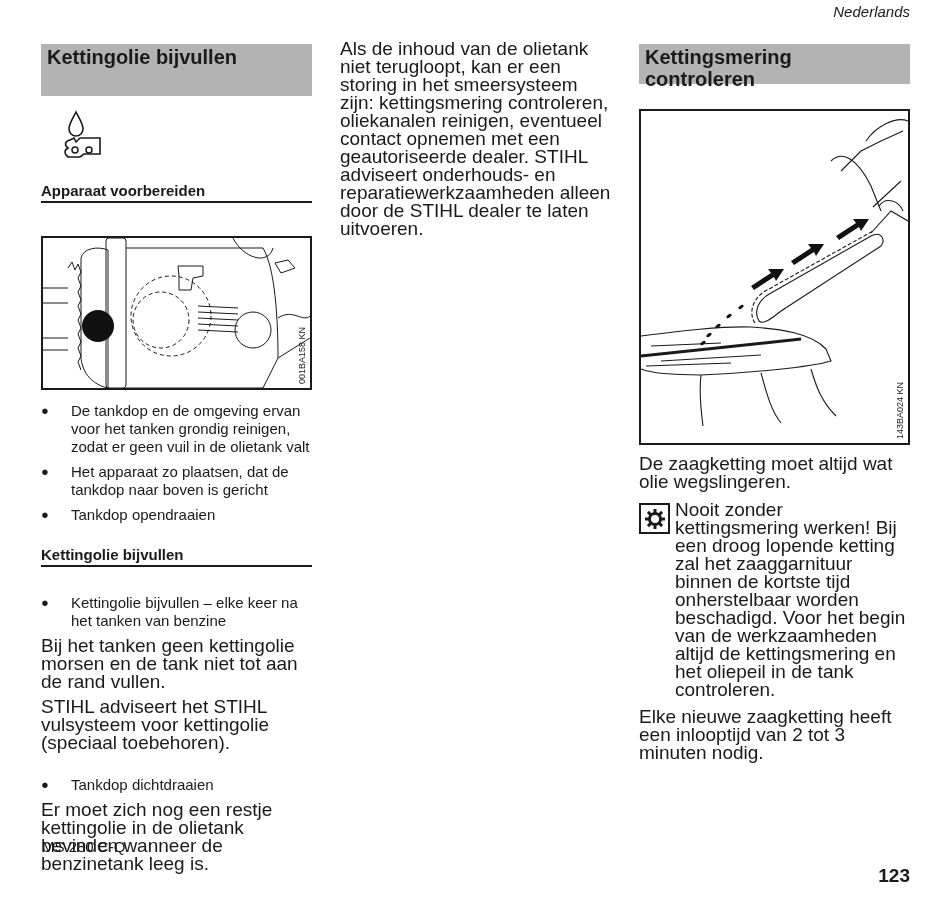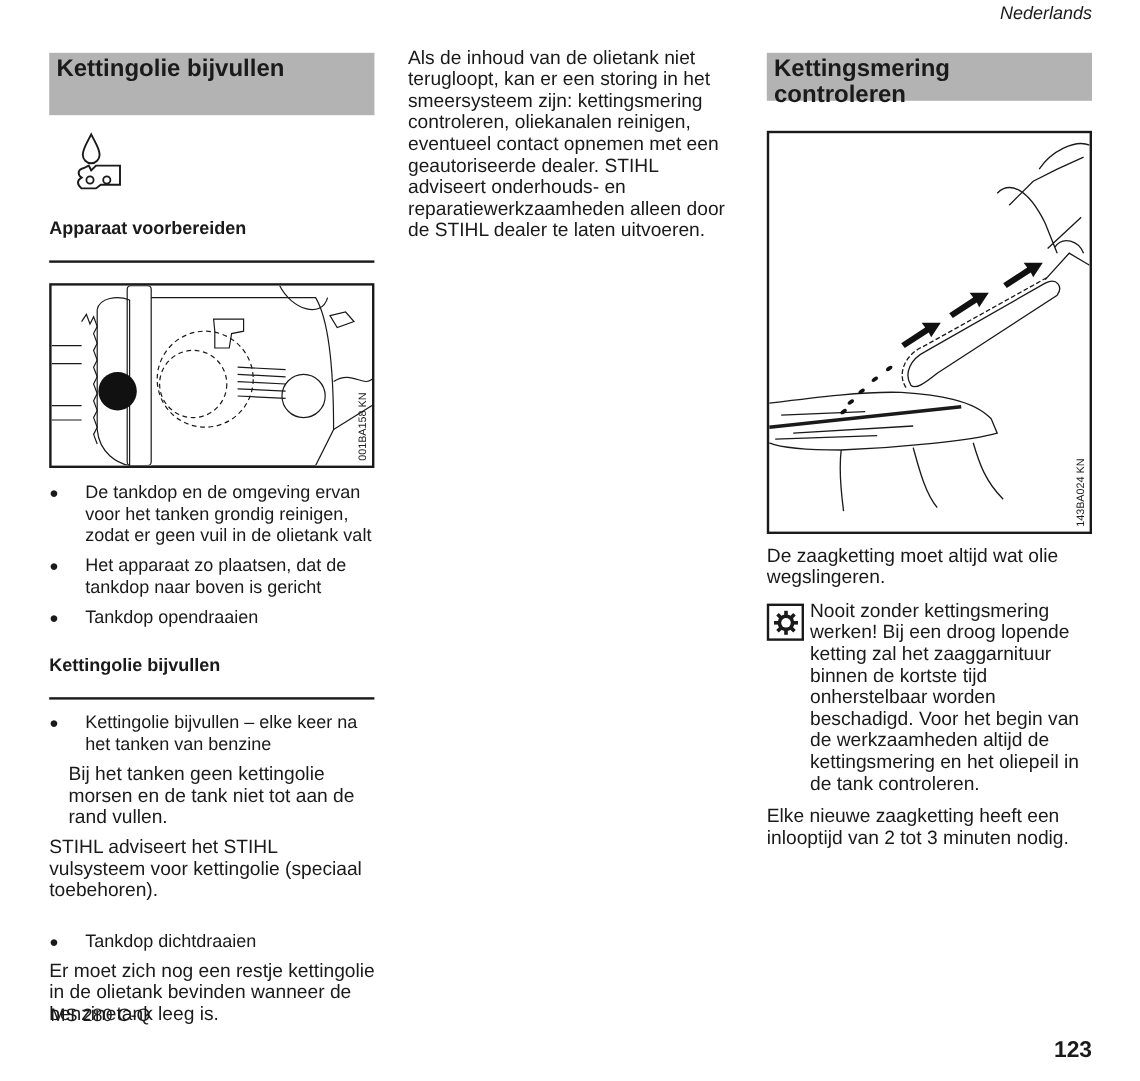--- a/index.html
+++ b/index.html
@@ -7,22 +7,22 @@
          font-family:"Liberation Sans", sans-serif; color:#1a1a1a; }
   .abs { position:absolute; }
   .lang { right:40px; top:3px; font-style:italic; font-size:15px; }
   .col { position:absolute; width:272px; }
   .col2 { left:340px; top:40px; width:275px; }
   .title-box { background:#b3b3b3; padding:2px 6px 0 6px; font-weight:bold;
                font-size:20px; line-height:22px; box-sizing:border-box; }
   .t1 { left:41px; top:44px; width:271px; height:52px; }
   .t3 { left:639px; top:44px; width:271px; height:40px; }
   .subhead { font-weight:bold; font-size:15px; border-bottom:2px solid #1a1a1a;
-             padding-bottom:18px; width:271px; }
-  p { margin:0; font-size:16px; line-height:18px; }
+             padding-bottom:2px; width:271px; }
+  p { margin:0; font-size:19px; line-height:18px; }
   .bullet { display:flex; font-size:15px; line-height:18px; }
   .bullet .dot { width:30px; flex:none; font-size:13px; padding-left:0px; }
   .fig { border:2px solid #1a1a1a; box-sizing:border-box; background:#fff; }
   .caption-v { position:absolute; writing-mode:vertical-rl; transform:rotate(180deg);
                font-size:9px; }
   .footer-l { left:42px; top:838px; font-size:15px; }
   .footer-r { right:40px; top:865px; font-size:19px; font-weight:bold; }
 </style>
 </head>
 <body>
@@ -81,21 +81,21 @@
   </div>
 </div>
 
 <div class="abs subhead" style="left:41px;top:546px;">Kettingolie bijvullen</div>
 
 <div class="abs" style="left:41px;top:594px;width:272px;">
   <div class="bullet" style="margin-bottom:7px;">
     <span class="dot">●</span>
     <span>Kettingolie bijvullen – elke keer na het tanken van benzine</span>
   </div>
-  <p style="margin-bottom:7px;margin-left:16px;">Bij het tanken geen kettingolie morsen en de tank niet tot aan de rand vullen.</p>
+  <p style="margin-bottom:7px;">Bij het tanken geen kettingolie morsen en de tank niet tot aan de rand vullen.</p>
   <p style="margin-bottom:24px;">STIHL adviseert het STIHL vulsysteem voor kettingolie (speciaal toebehoren).</p>
   <div class="bullet" style="margin-bottom:7px;">
     <span class="dot">●</span>
     <span>Tankdop dichtdraaien</span>
   </div>
   <p>Er moet zich nog een restje kettingolie in de olietank bevinden wanneer de benzinetank leeg is.</p>
 </div>
 
 <div class="col col2">
   <p>Als de inhoud van de olietank niet terugloopt, kan er een storing in het smeersysteem zijn: kettingsmering controleren, oliekanalen reinigen, eventueel contact opnemen met een geautoriseerde dealer. STIHL adviseert onderhouds- en reparatiewerkzaamheden alleen door de STIHL dealer te laten uitvoeren.</p>

